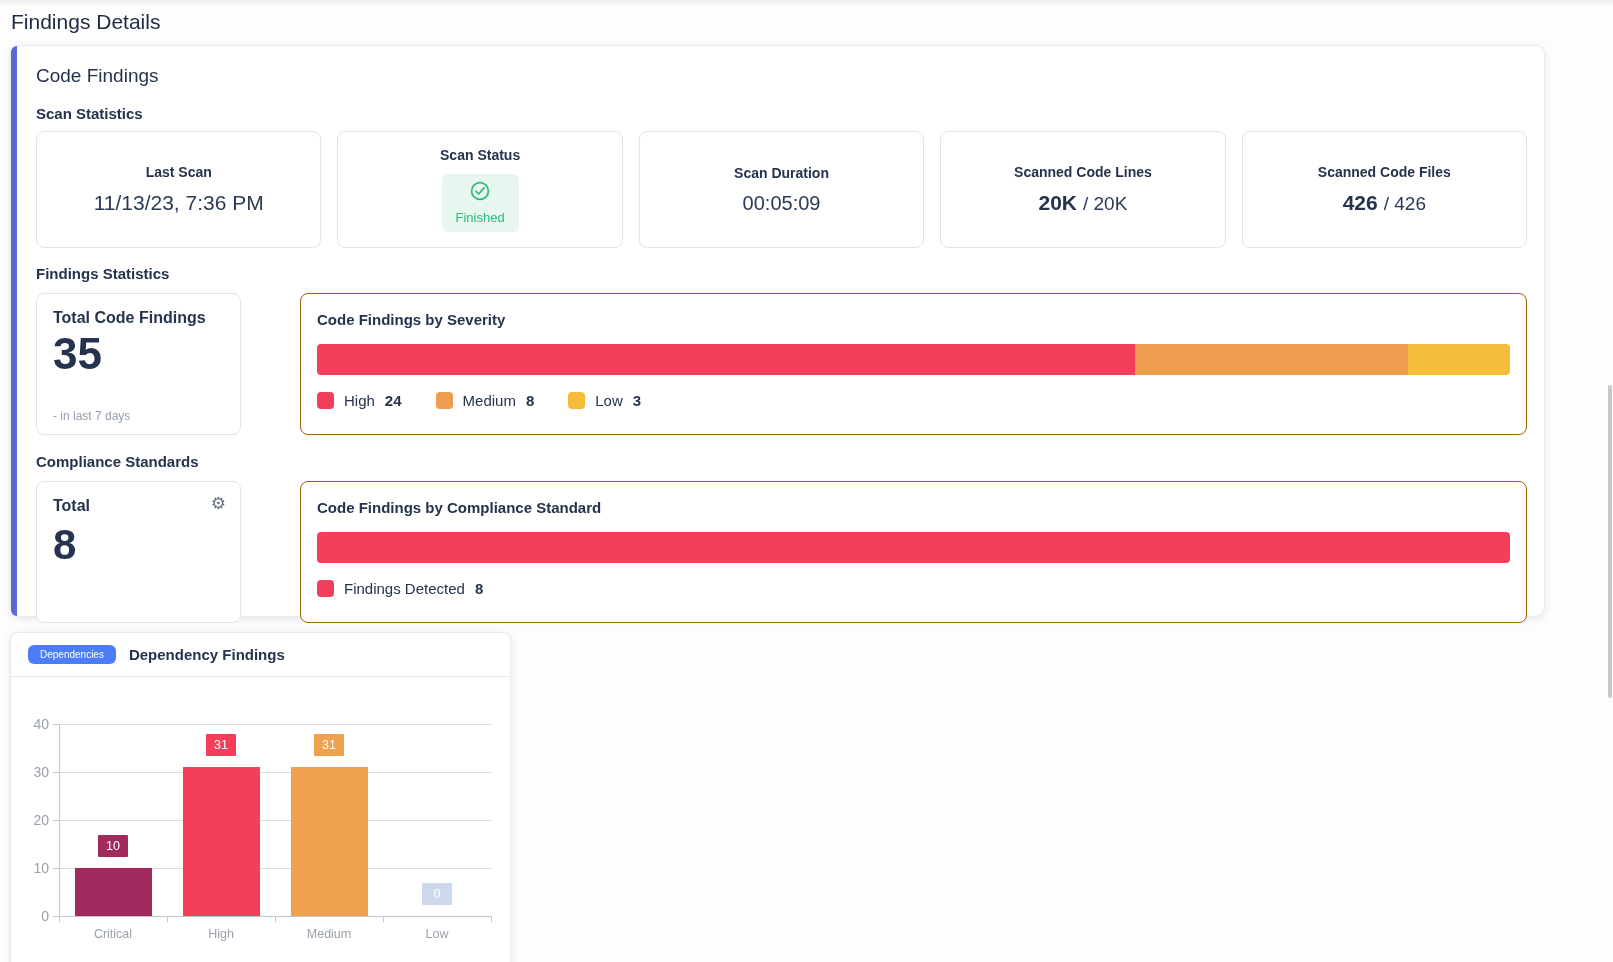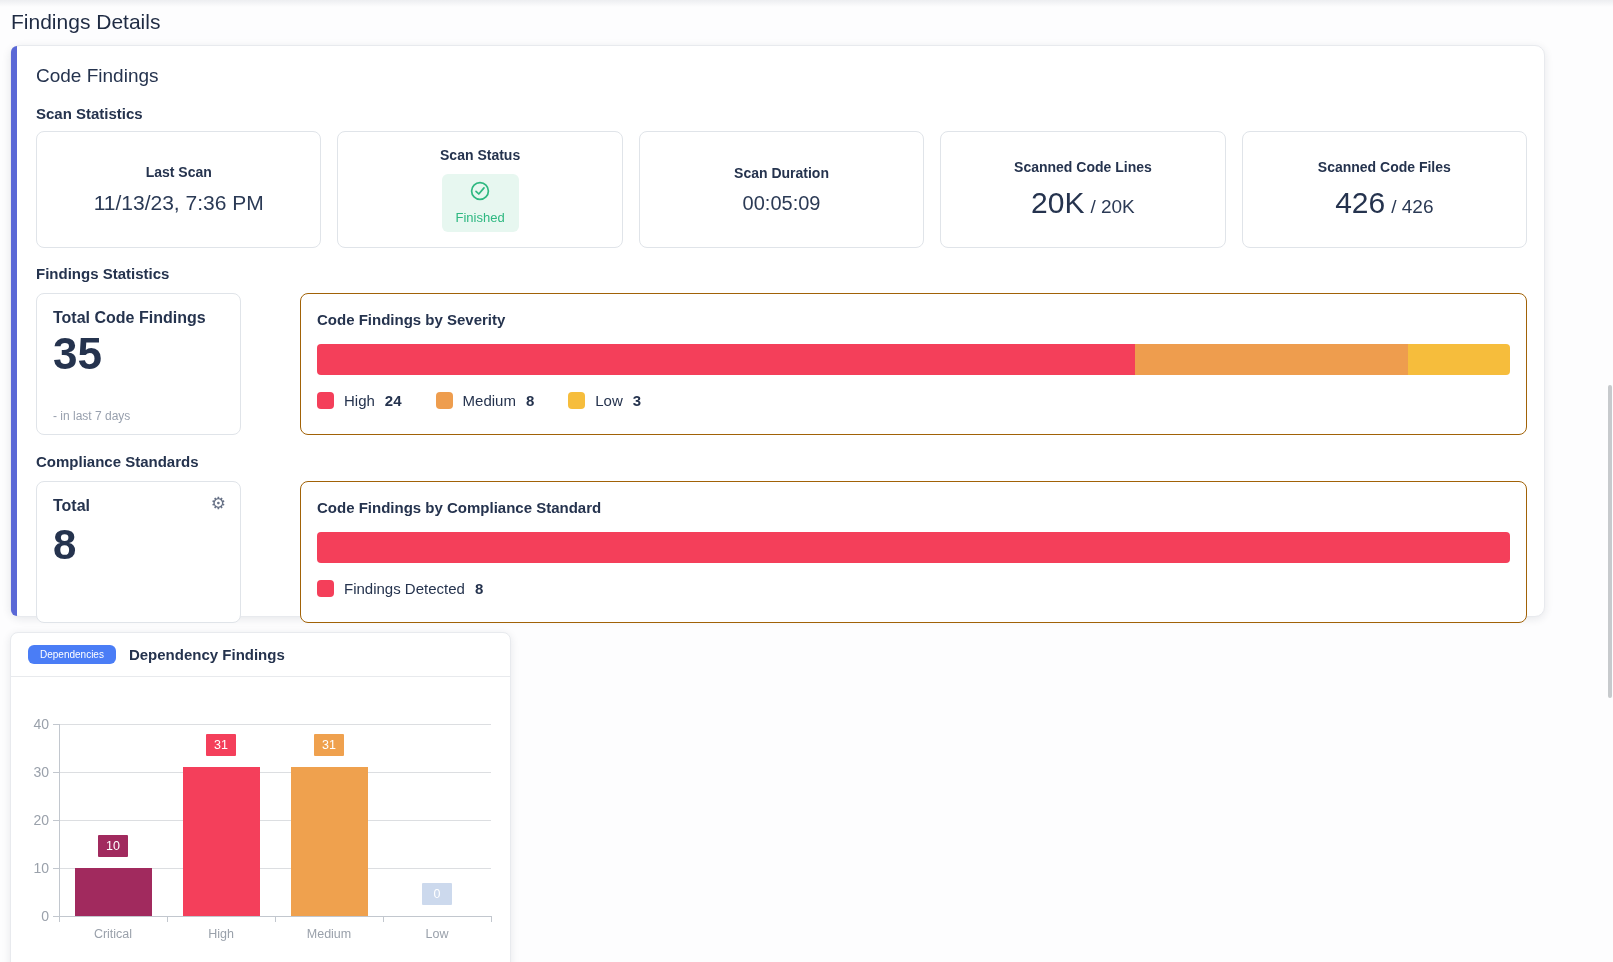--- a/index.html
+++ b/index.html
@@ -24,21 +24,21 @@
   }
   .accent { position:absolute; left:0; top:0; bottom:0; width:6px; background:#5a68d6; border-radius:9px 0 0 9px; }
   .card-title { font-size:19px; font-weight:500; color:#25334e; line-height:24px; }
   .section-heading { font-size:15px; font-weight:700; color:#25334e; margin-top:16px; line-height:19px; }
 
   .stat-row { display:flex; gap:16px; margin-top:8px; }
   .stat-card { flex:1; height:117px; border:1px solid #e0e4e9; border-radius:8px; background:#fff;
     display:flex; flex-direction:column; align-items:center; justify-content:center; gap:11px; }
   .stat-label { font-size:14px; font-weight:700; color:#25334e; }
   .stat-value { font-size:21px; color:#2b3a55; }
-  .ratio-current { font-size:30px; font-weight:400; color:#25334e;margin-top:8px; }
+  .ratio-current { font-size:21px; font-weight:700; color:#25334e;margin-top:8px; }
   .ratio-total { font-size:19px; font-weight:400; color:#2b3a55; margin-left:6px; }
   .status-badge { display:flex; align-items:center; gap:9px; background:#e7f7f0; border-radius:6px;
     padding:7px 14px; color:#2eb881; font-size:13px;flex-direction:column; }
 
   .row2 { display:flex; gap:17px; margin-top:10px; height:142px; }
   .small-card { width:205px; border:1px solid #e0e4e9; border-radius:8px; background:#fff;
     padding:15px 16px; position:relative; }
   .small-card-title { font-size:16px; font-weight:700; color:#25334e; }
   .big-number { font-size:44px; font-weight:700; color:#25334e; line-height:1.15; margin-top:2px; }
   .note { position:absolute; left:16px; bottom:11px; font-size:12px; color:#98a0ae; }

